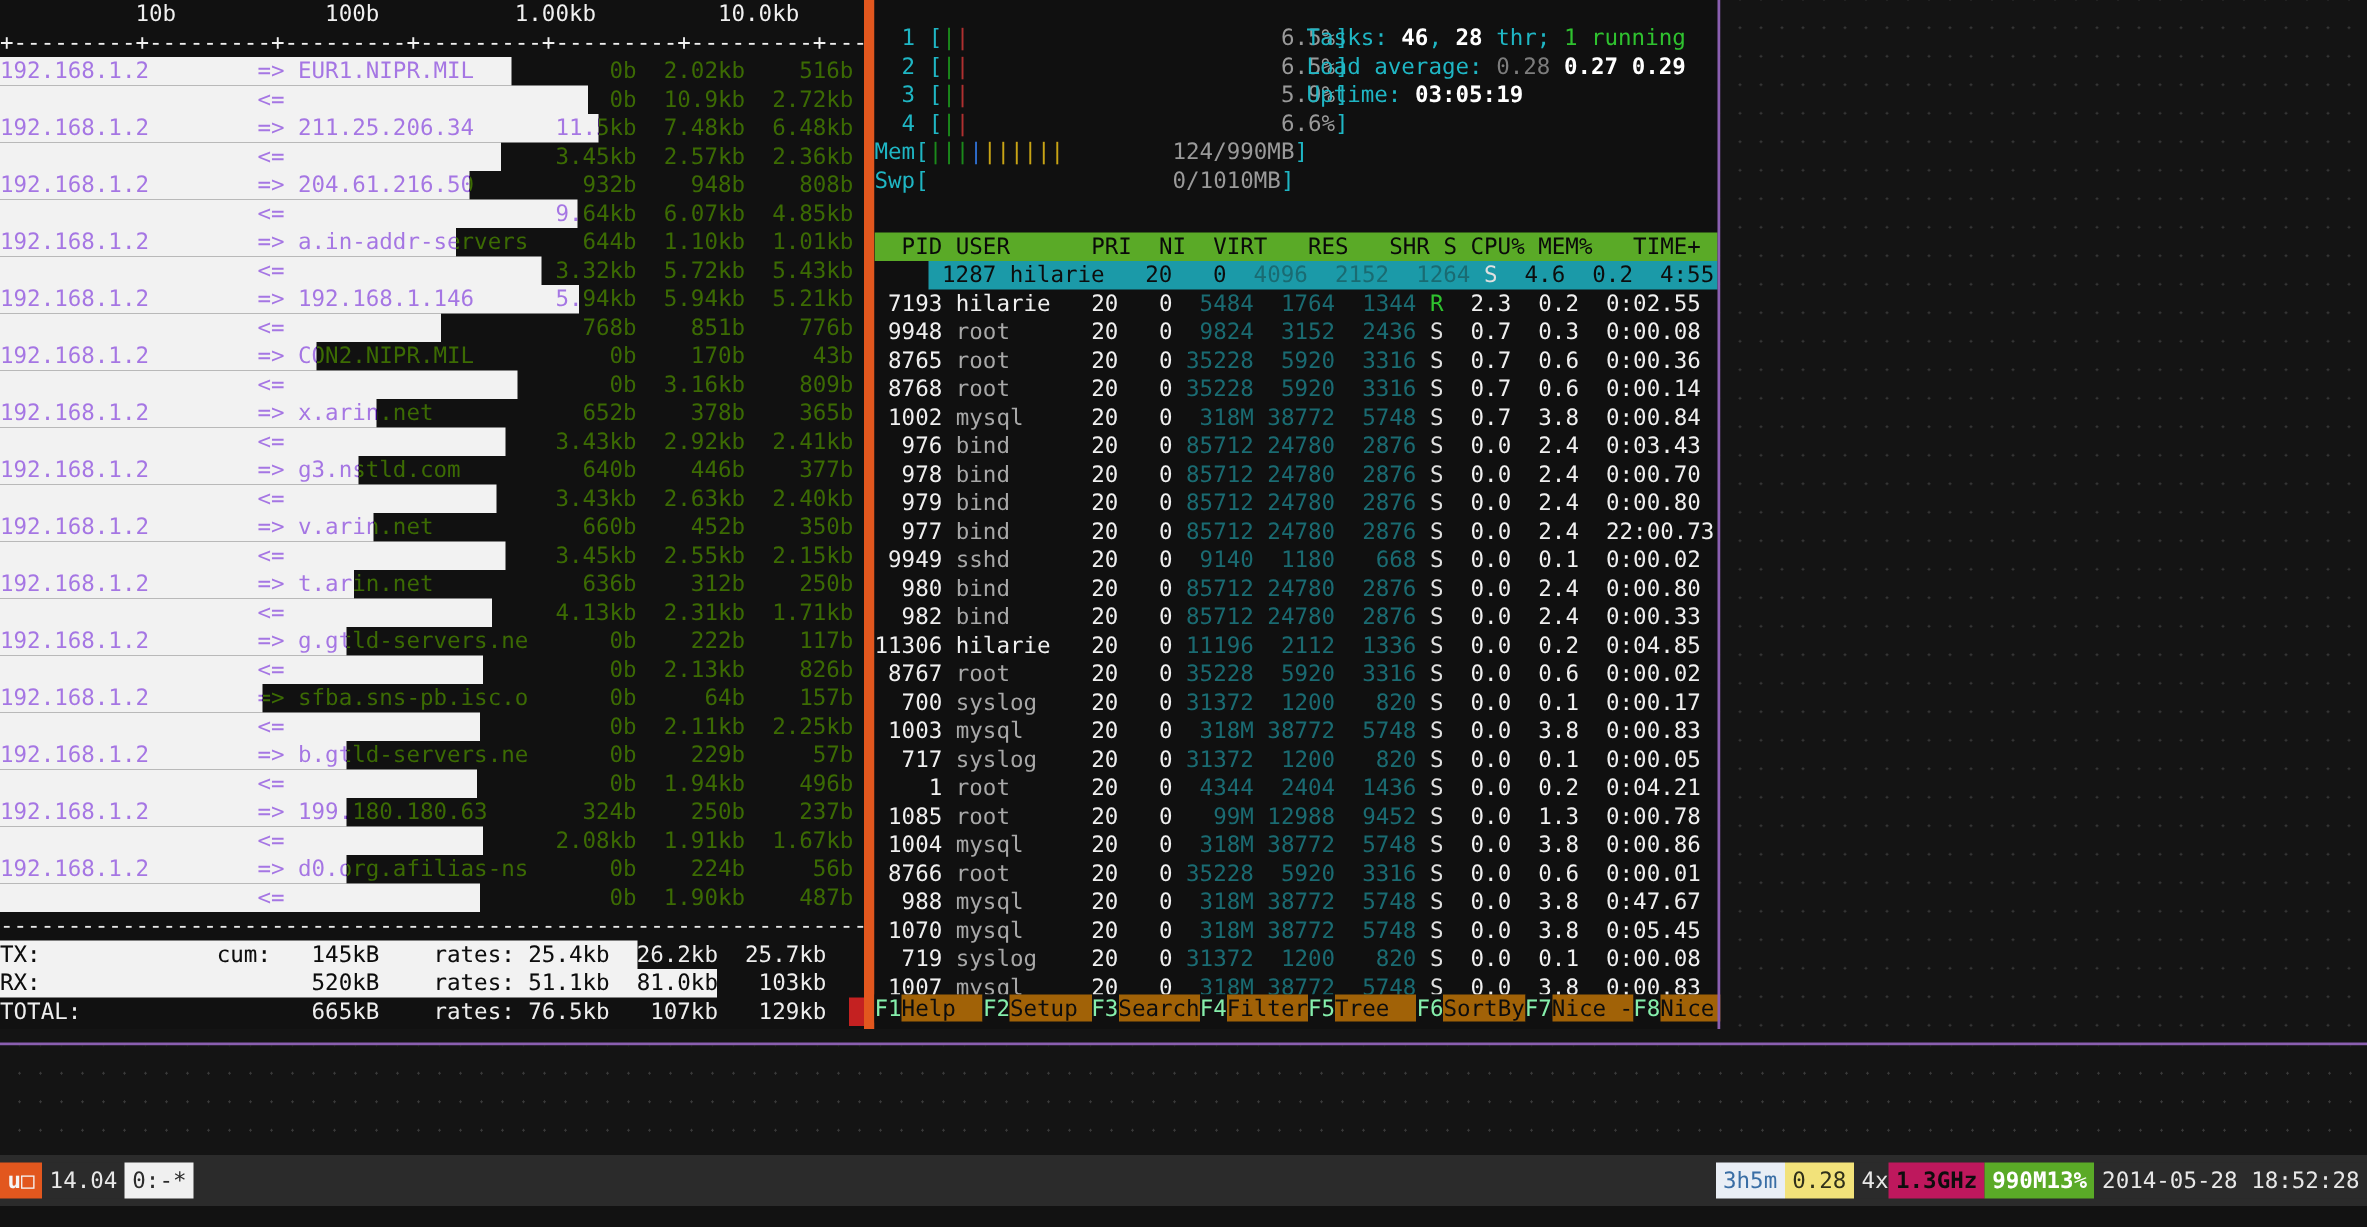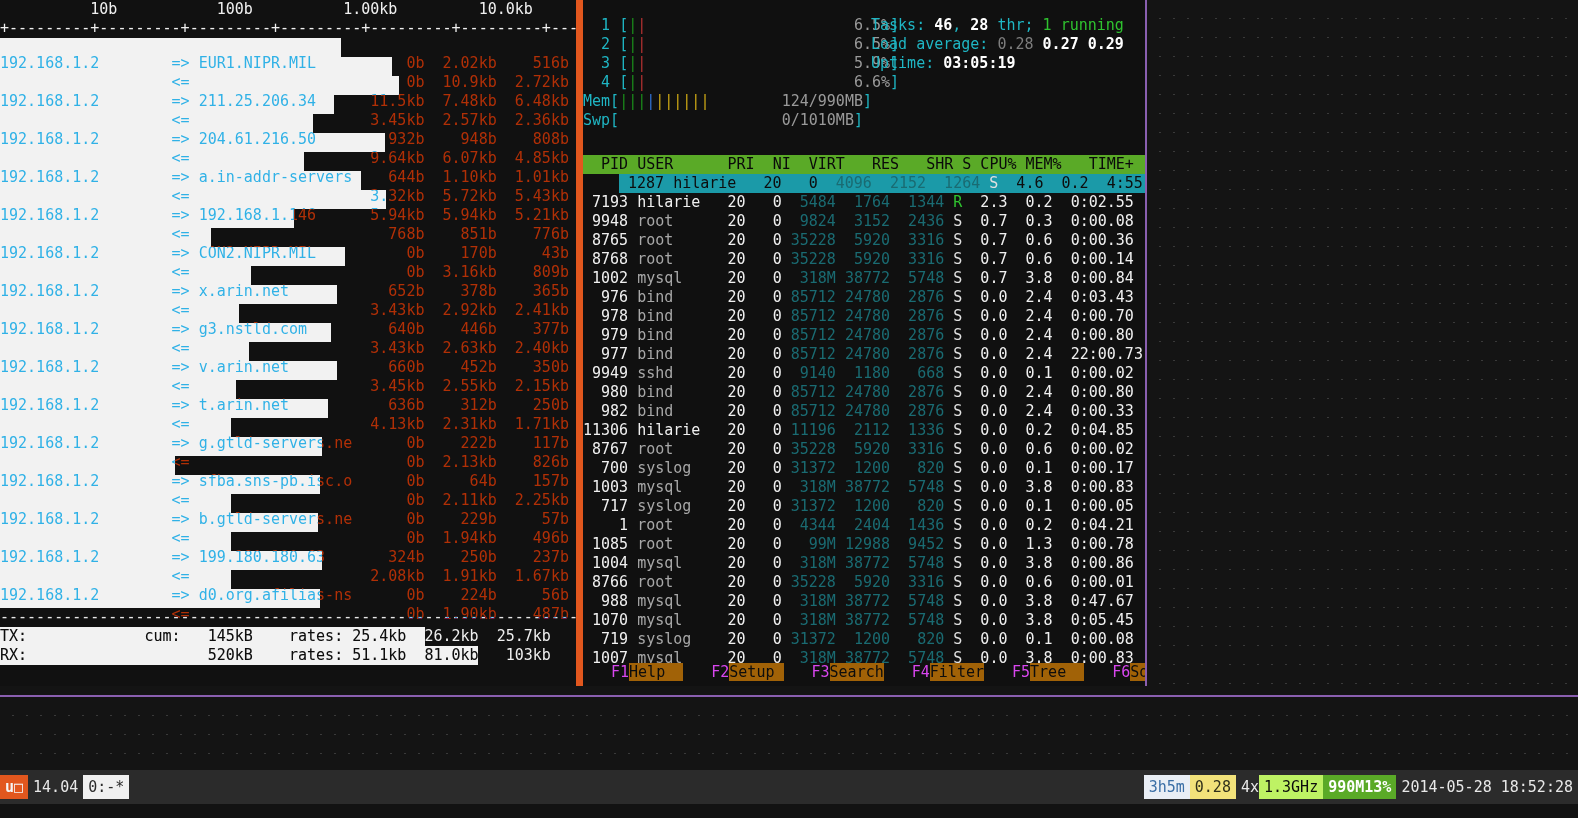--- a/index.html
+++ b/index.html
@@ -21,21 +21,21 @@
   
   .ruler-scale{position:absolute;left:0;top:0;height:19px;width:576px;
       color:#e8e8e8;white-space:pre;}
   .ruler-ticks{position:absolute;left:0;top:19px;height:19px;width:576px;
       color:#e8e8e8;white-space:pre;}
 
   
   .hostrow{position:relative;height:19px;}
   .bar{position:absolute;left:0;top:0;height:19px;background:#f2f2f2;}
   .rowtext{position:absolute;left:0;top:0;height:19px;white-space:pre;
-      z-index:3;mix-blend-mode:difference;color:#c2410c;margin-top:16px;}
+      z-index:3;mix-blend-mode:difference;color:#4d7c0f;}
   .c-white{color:#f0f0f0;}
 
   .divider{color:#e8e8e8;white-space:pre;height:19px;}
   .sumrow{position:relative;height:19px;}
   .sumtext{position:absolute;left:0;top:0;white-space:pre;z-index:3;
       mix-blend-mode:difference;color:#ffffff;}
   .redblock{position:absolute;top:0;height:19px;width:10px;background:#c42121;}
 
   
   #sep-vert{position:absolute;left:576px;top:0;width:7px;height:686px;
@@ -71,21 +71,21 @@
   .prow.sel .u,.prow.sel .n,.prow.sel .num-hi{color:#0d0d0d;}
   .u{color:#a8a8a8;}
   .u.b{color:#f0f0f0;}
   .num-hi{color:#f0f0f0;}
   .num-lo{color:#1a6b72;}
   .st-r{color:#2fc22f;}
   .st-s{color:#e0e0e0;}
 
   .fkeys{position:absolute;left:0;top:663px;width:562px;height:19px;
       white-space:pre;background:#101010;}
-  .fk-num{color:#d946ef;background:#101010;padding-left:28px;}
+  .fk-num{color:#86efac;background:#101010;}
   .fk-lbl{color:#0d0d0d;background:#a16207;}
 
   
   #sep-right{position:absolute;left:1145px;top:0;width:2px;height:686px;
       background:#8a5fb0;}
   #pane-right{position:absolute;left:1147px;top:0;width:431px;height:686px;
       background:#141414;
       background-image:radial-gradient(circle,#3a3a3a 0.8px,transparent 0.9px);
       background-size:14px 19px;background-position:6px 9px;}
   #sep-horiz{position:absolute;left:0;top:695px;width:1578px;height:2px;
@@ -101,21 +101,21 @@
       background:#2b2b2b;display:flex;align-items:center;}
   #status-filler{flex:1;}
   .st-seg{height:24px;display:flex;align-items:center;padding:0 5px;
       font-size:15px;line-height:24px;white-space:pre;}
   .seg-logo{background:#e2571e;color:#f5f5f5;font-weight:bold;}
   .seg-rel{color:#e8e8e8;background:#2b2b2b;}
   .seg-win{background:#f0f0f0;color:#2b2b2b;}
   .seg-uptime{background:#e9eef5;color:#3a6ea5;}
   .seg-load{background:#f2e27a;color:#30301a;}
   .seg-cpu-pre{color:#e8e8e8;background:#2b2b2b;padding-right:0;}
-  .seg-cpu{background:#bef264;color:#0d0d0d;font-weight:normal;}
+  .seg-cpu{background:#be185d;color:#0d0d0d;font-weight:bold;}
   .seg-mem{background:#5aaa27;color:#ffffff;font-weight:bold;}
   .seg-date{color:#e8e8e8;background:#2b2b2b;}
   #status-bottompad{position:absolute;left:0;top:804px;width:1578px;height:14px;
       background:#121212;}
   #status-toppad{position:absolute;left:0;top:760px;width:1578px;height:10px;
       background:#141414;
       background-image:radial-gradient(circle,#3a3a3a 0.8px,transparent 0.9px);
       background-size:14px 19px;background-position:6px 4px;}
 </style>
 </head>
@@ -250,20 +250,24 @@
       </div>
     <div id="iftop-footer" style="position:absolute;left:0;top:608px;width:576px;">
         <div class="divider c-white">--------------------------------------------------------------------------------</div>
         <div class="sumrow">
           <div class="bar" style="width: 425px;"></div>
           <div class="sumtext">TX:             cum:   145kB    rates: 25.4kb  26.2kb  25.7kb</div>
         </div>
         <div class="sumrow">
           <div class="bar" style="width: 478px;"></div>
           <div class="sumtext">RX:                    520kB    rates: 51.1kb  81.0kb   103kb</div>
+        </div>
+        <div class="sumrow">
+          <div class="sumtext">TOTAL:                 665kB    rates: 76.5kb   107kb   129kb</div>
+          <div class="redblock" style="right: 0px; left: 566px;"></div>
         </div>
       </div>
   </div>
 
   <div id="sep-vert"></div>
 
   <div id="htop-pane">
     <div class="meters" id="htop-meters">
         <div class="meter-line"><span class="mlabel">  1 </span><span class="mbracket">[</span><span class="bar-low">|</span><span class="bar-kern">|</span><span class="mpct">                       6.5%</span><span class="mbracket">]</span></div>
         <div class="meter-line"><span class="mlabel">  2 </span><span class="mbracket">[</span><span class="bar-low">|</span><span class="bar-kern">|</span><span class="mpct">                       6.5%</span><span class="mbracket">]</span></div>

